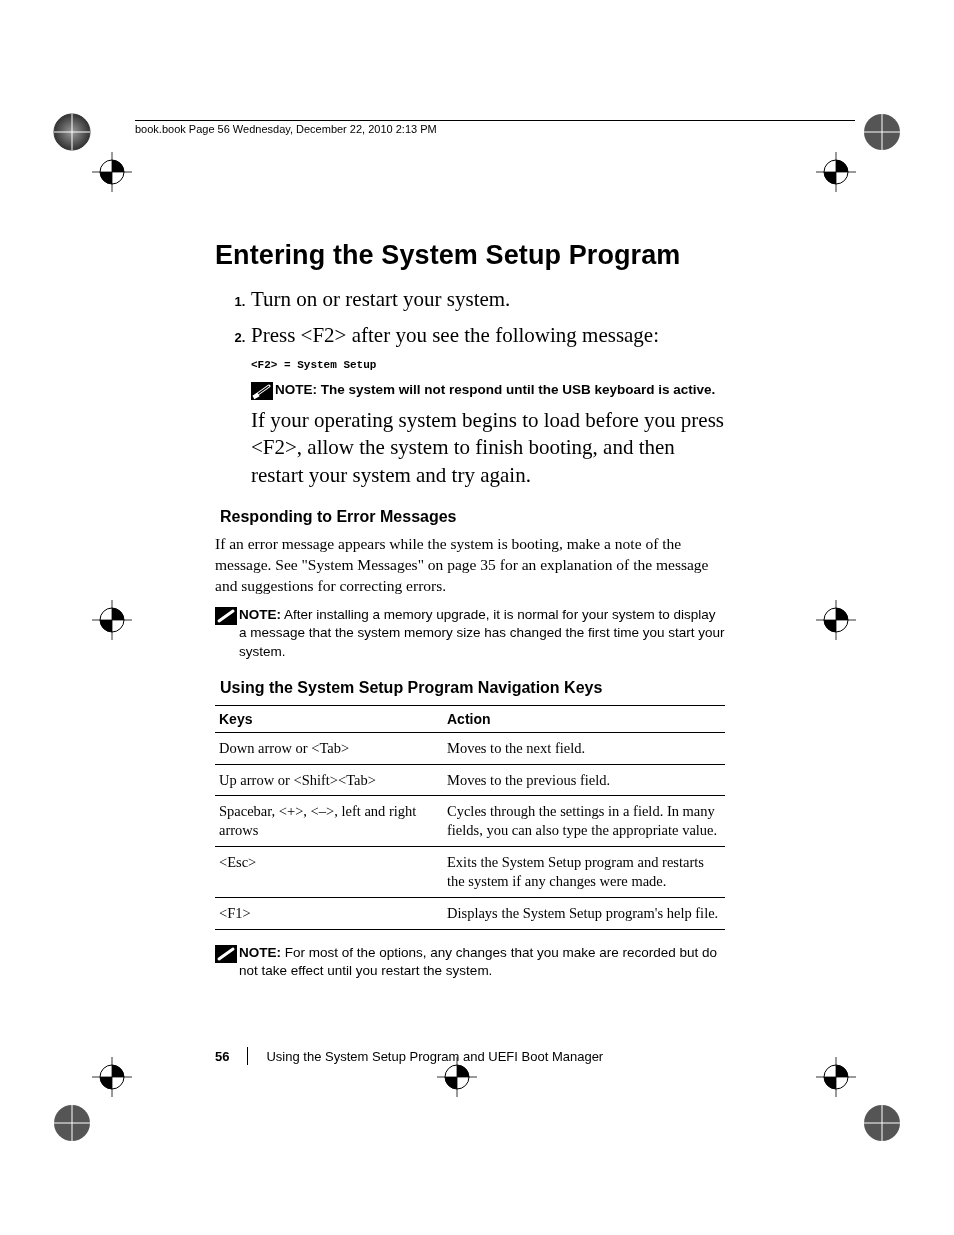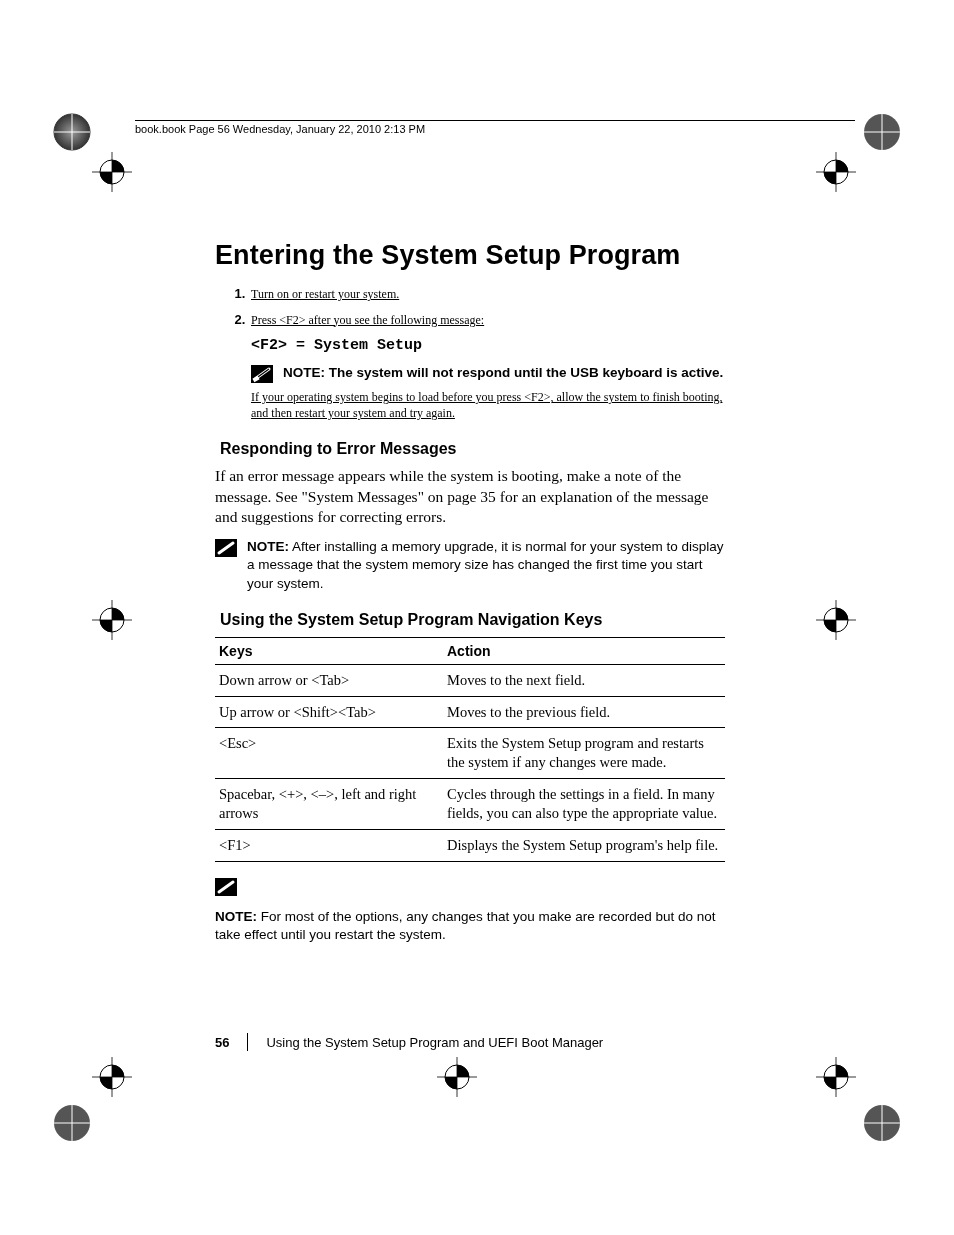--- a/index.html
+++ b/index.html
@@ -51,31 +51,30 @@
   ol.steps > li {
     font-family: Arial, Helvetica, sans-serif;
     font-weight: bold;
     font-size: 13px;
     padding-left: 2px;
     margin-bottom: 8px;
   }
   ol.steps > li .litxt {
     font-family: Georgia, 'Times New Roman', serif;
     font-weight: normal;
-    font-size: 12px;
-    text-decoration: underline;
+    font-size: 21px;
   }
   .mono {
     font-family: "Courier New", monospace;
-    font-size: 15px;
+    font-size: 11px;
   }
   .note-block {
     display: flex;
     align-items: flex-start;
-    gap: 10px;
+    gap: 2px;
     margin: 8px 0 6px 0;
     font-family: Arial, Helvetica, sans-serif;
     font-size: 13.5px;
     line-height: 1.35;
   }
   .note-icon-wrap {
     flex: 0 0 22px;
     width: 22px;
     height: 20px;
     display: flex;
@@ -115,21 +114,21 @@
     padding: 6px 4px;
     vertical-align: top;
     font-family: Georgia, 'Times New Roman', serif;
     line-height: 1.3;
   }
   table.navkeys tr:last-child td { border-bottom: 1.2px solid #000; }
   table.navkeys td:first-child, table.navkeys th:first-child { width: 208px; padding-right: 16px; }
   .footer {
     position: absolute;
     left: 215px;
-    bottom: 184px;
+    bottom: 170px;
     width: 510px;
     font-family: Arial, Helvetica, sans-serif;
     font-size: 13px;
     display: flex;
     align-items: center;
     gap: 18px;
   }
   .footer .pg { font-weight: bold; }
   .footer .sep {
     width: 1px;
@@ -241,21 +240,21 @@
 <svg width="50" height="50">
       <circle cx="22" cy="22" r="12" fill="none" stroke="#000" stroke-width="1"></circle>
       <line x1="22" y1="2" x2="22" y2="42" stroke="#000" stroke-width="0.8"></line>
       <line x1="2" y1="22" x2="42" y2="22" stroke="#000" stroke-width="0.8"></line>
       <path d="M22 10 A12 12 0 0 1 34 22 L22 22 Z" fill="#000"></path>
       <path d="M22 34 A12 12 0 0 1 10 22 L22 22 Z" fill="#000"></path>
     </svg>
 </div>
 
 <div class="header-strip">
-  <span>book.book  Page 56  Wednesday, January 22, 2010  2:13 PM</span>
+  <span>book.book  Page 56  Wednesday, December 22, 2010  2:13 PM</span>
 </div>
 
 <div class="content">
   <h1>Entering the System Setup Program</h1>
 
   <ol class="steps">
     <li><span class="litxt">Turn on or restart your system.</span></li>
     <li>
       <span class="litxt">Press &lt;F2&gt; after you see the following message:</span>
       <div class="step-sub mono">&lt;F2&gt; = System Setup</div>
@@ -299,35 +298,35 @@
     <tbody>
       <tr>
         <td>Down arrow or &lt;Tab&gt;</td>
         <td>Moves to the next field.</td>
       </tr>
       <tr>
         <td>Up arrow or &lt;Shift&gt;&lt;Tab&gt;</td>
         <td>Moves to the previous field.</td>
       </tr>
       <tr>
+        <td>Spacebar, &lt;+&gt;, &lt;–&gt;, left and right arrows</td>
+        <td>Cycles through the settings in a field. In many fields, you can also type the appropriate value.</td>
+      </tr>
+      <tr>
         <td>&lt;Esc&gt;</td>
         <td>Exits the System Setup program and restarts the system if any changes were made.</td>
       </tr>
       <tr>
-        <td>Spacebar, &lt;+&gt;, &lt;–&gt;, left and right arrows</td>
-        <td>Cycles through the settings in a field. In many fields, you can also type the appropriate value.</td>
-      </tr>
-      <tr>
         <td>&lt;F1&gt;</td>
         <td>Displays the System Setup program's help file.</td>
       </tr>
     </tbody>
   </table>
 
-  <div class="note-block" style="margin-top:14px;flex-direction:column;">
+  <div class="note-block" style="margin-top:14px;">
     <div class="note-icon-wrap">
       <svg width="22" height="18" viewBox="0 0 22 18">
           <rect x="0" y="0" width="22" height="18" fill="#000"></rect>
           <path d="M4 14 L18 4" stroke="#fff" stroke-width="3" stroke-linecap="round"></path>
         </svg>
     </div>
     <div><span class="note-label">NOTE:</span><span> For most of the options, any changes that you make are recorded but do not take effect until you restart the system.</span></div>
   </div>
 
 </div>

